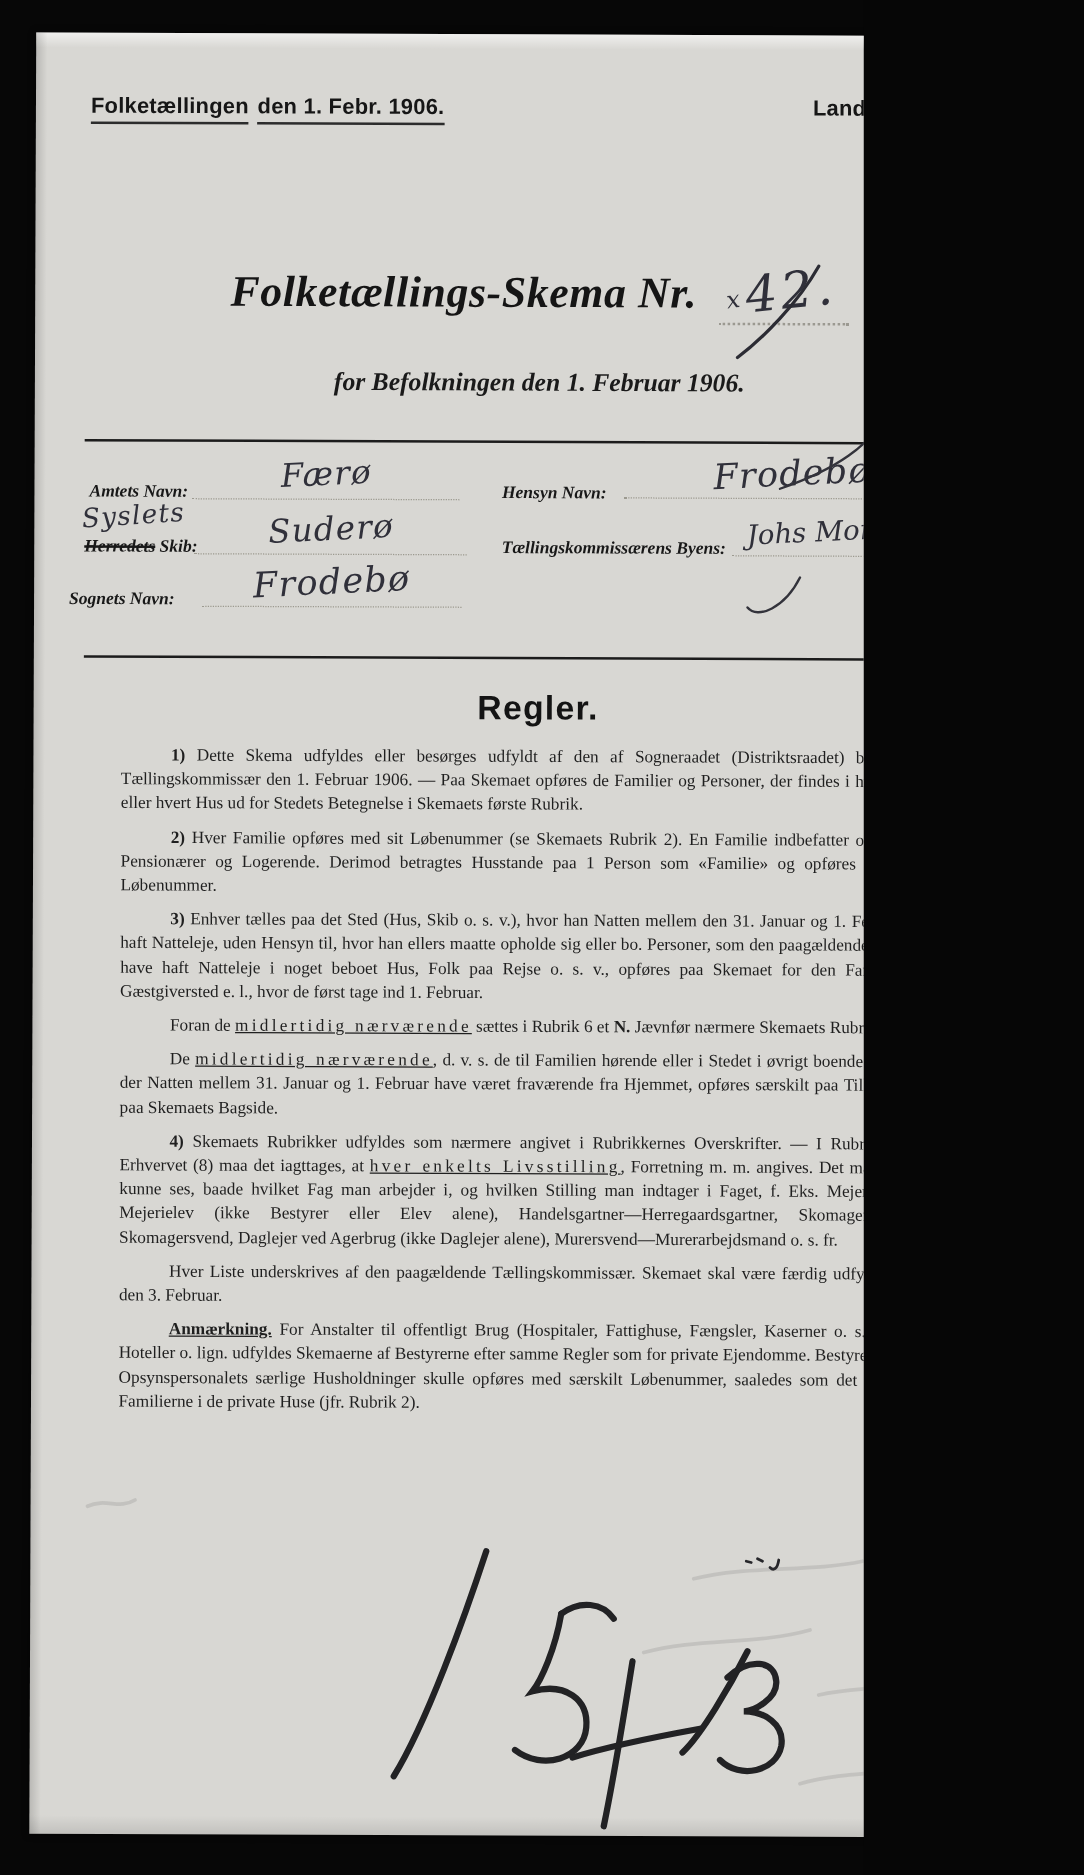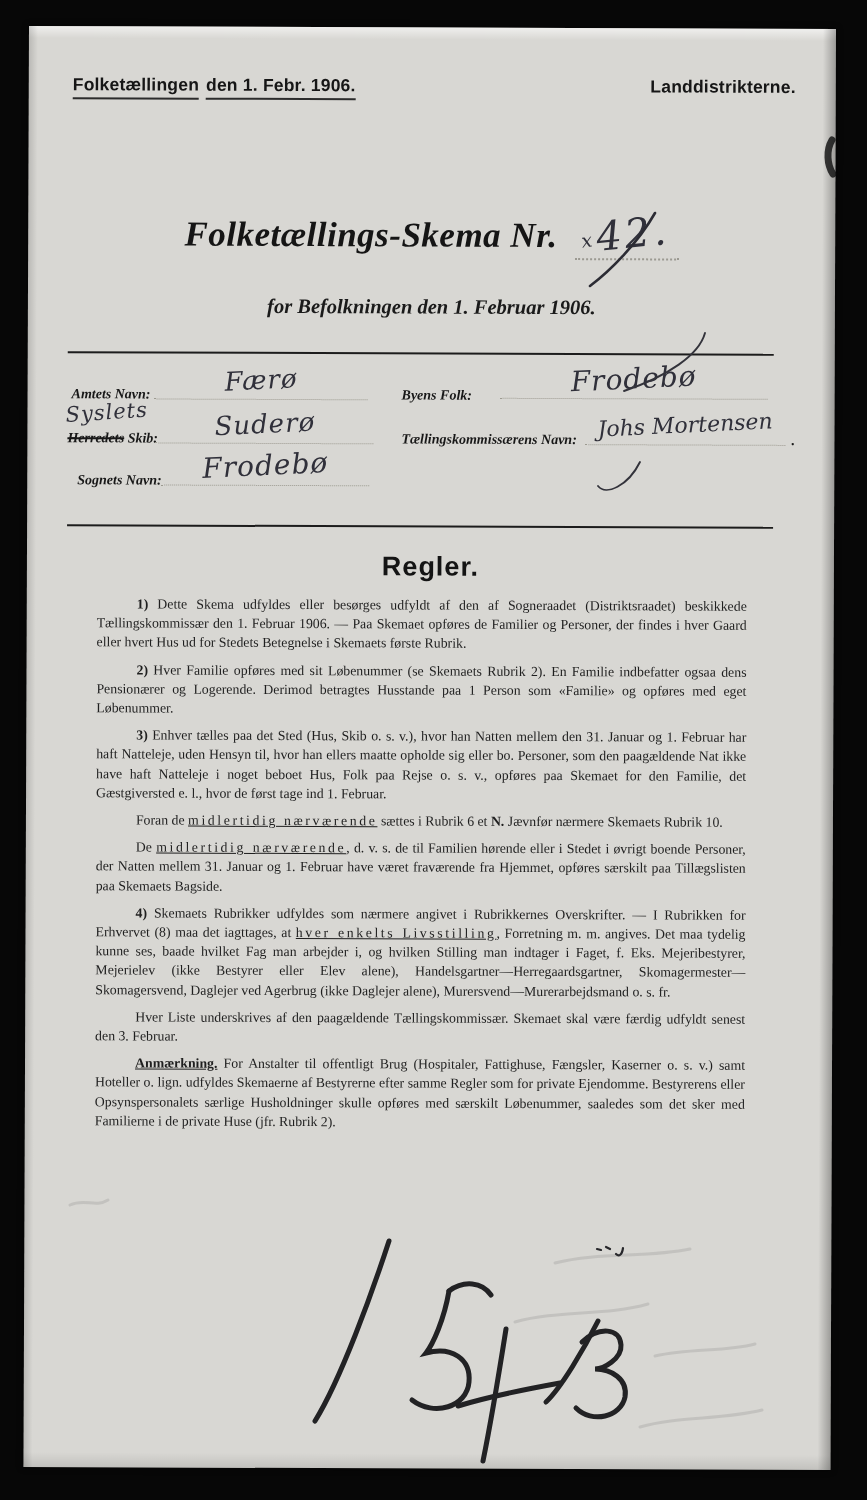--- a/index.html
+++ b/index.html
@@ -1,16 +1,16 @@
 <!DOCTYPE html>
 <html><head>
 <meta charset="utf-8">
 <style>
   html,body{margin:0;padding:0;background:#060606;}
-  .scan{position:relative;width:867px;height:1500px;background:#070707;overflow:hidden;
+  .scan{position:relative;width:691px;height:1500px;background:#070707;overflow:hidden;
         font-family:"Liberation Serif",serif;color:#1d1d1d;}
   .paper{position:absolute;left:29px;top:26px;width:807px;height:1441px;
          transform:rotate(0.22deg);transform-origin:top left;
          background:
            linear-gradient(90deg, rgba(0,0,0,.14) 0, rgba(0,0,0,0) 9px),
            linear-gradient(270deg, rgba(0,0,0,.28) 0, rgba(0,0,0,0) 13px),
            linear-gradient(180deg, rgba(255,255,255,.6) 0, rgba(255,255,255,0) 12px),
            linear-gradient(0deg, rgba(0,0,0,.10) 0, rgba(0,0,0,0) 15px),
            #d8d7d3;
          box-shadow:0 0 6px rgba(0,0,0,.6);}
@@ -71,40 +71,40 @@
     </div>
     <div class="subtitle">for Befolkningen den 1. Februar 1906.</div>
 
     <div class="rule rule-top"></div>
 
     <div class="flabel" style="left:44px;top:360px;">Amtets Navn:</div>
     <div class="vline" style="left:126px;top:338px;width:214px;">
       <span class="hand hand-val">Færø</span>
     </div>
 
-    <div class="flabel" style="left:374px;top:360px;">Byens Folk:</div>
+    <div class="flabel" style="left:374px;top:360px;">Hensyn Navn:</div>
     <div class="vline" style="left:472px;top:336px;width:268px;">
       <span class="hand hand-val" style="font-size:28px;">Frodebø</span>
     </div>
 
     <span class="hand syslets">Syslets</span>
     <div class="flabel" style="left:40px;top:404px;">
       <span class="struck">Herredets</span><span> Skib:</span>
     </div>
     <div class="vline" style="left:128px;top:382px;width:218px;">
       <span class="hand hand-val">Suderø</span>
     </div>
 
-    <div class="flabel" style="left:374px;top:404px;">Tællingskommissærens Navn:</div>
+    <div class="flabel" style="left:374px;top:404px;">Tællingskommissærens Byens:</div>
     <div class="vline" style="left:558px;top:382px;width:200px;">
       <span class="hand hand-val" style="font-size:22px;letter-spacing:0;">Johs Mortensen</span>
     </div>
     <div class="flabel" style="left:764px;top:404px;">.</div>
 
-    <div class="flabel" style="left:50px;top:446px;">Sognets Navn:</div>
+    <div class="flabel" style="left:28px;top:446px;">Sognets Navn:</div>
     <div class="vline" style="left:134px;top:424px;width:208px;">
       <span class="hand hand-val" style="font-size:28px;">Frodebø</span>
     </div>
 
     <div class="rule rule-mid"></div>
 
     <h2 class="regler">Regler.</h2>
 
     <div class="rules-body">
       <p><span class="pnum">1)</span><span> Dette Skema udfyldes eller besørges udfyldt af den af Sogneraadet (Distriktsraadet) beskikkede Tællingskommissær den 1. Februar 1906. — Paa Skemaet opføres de Familier og Personer, der findes i hver Gaard eller hvert Hus ud for Stedets Betegnelse i Skemaets første Rubrik.</span></p>

